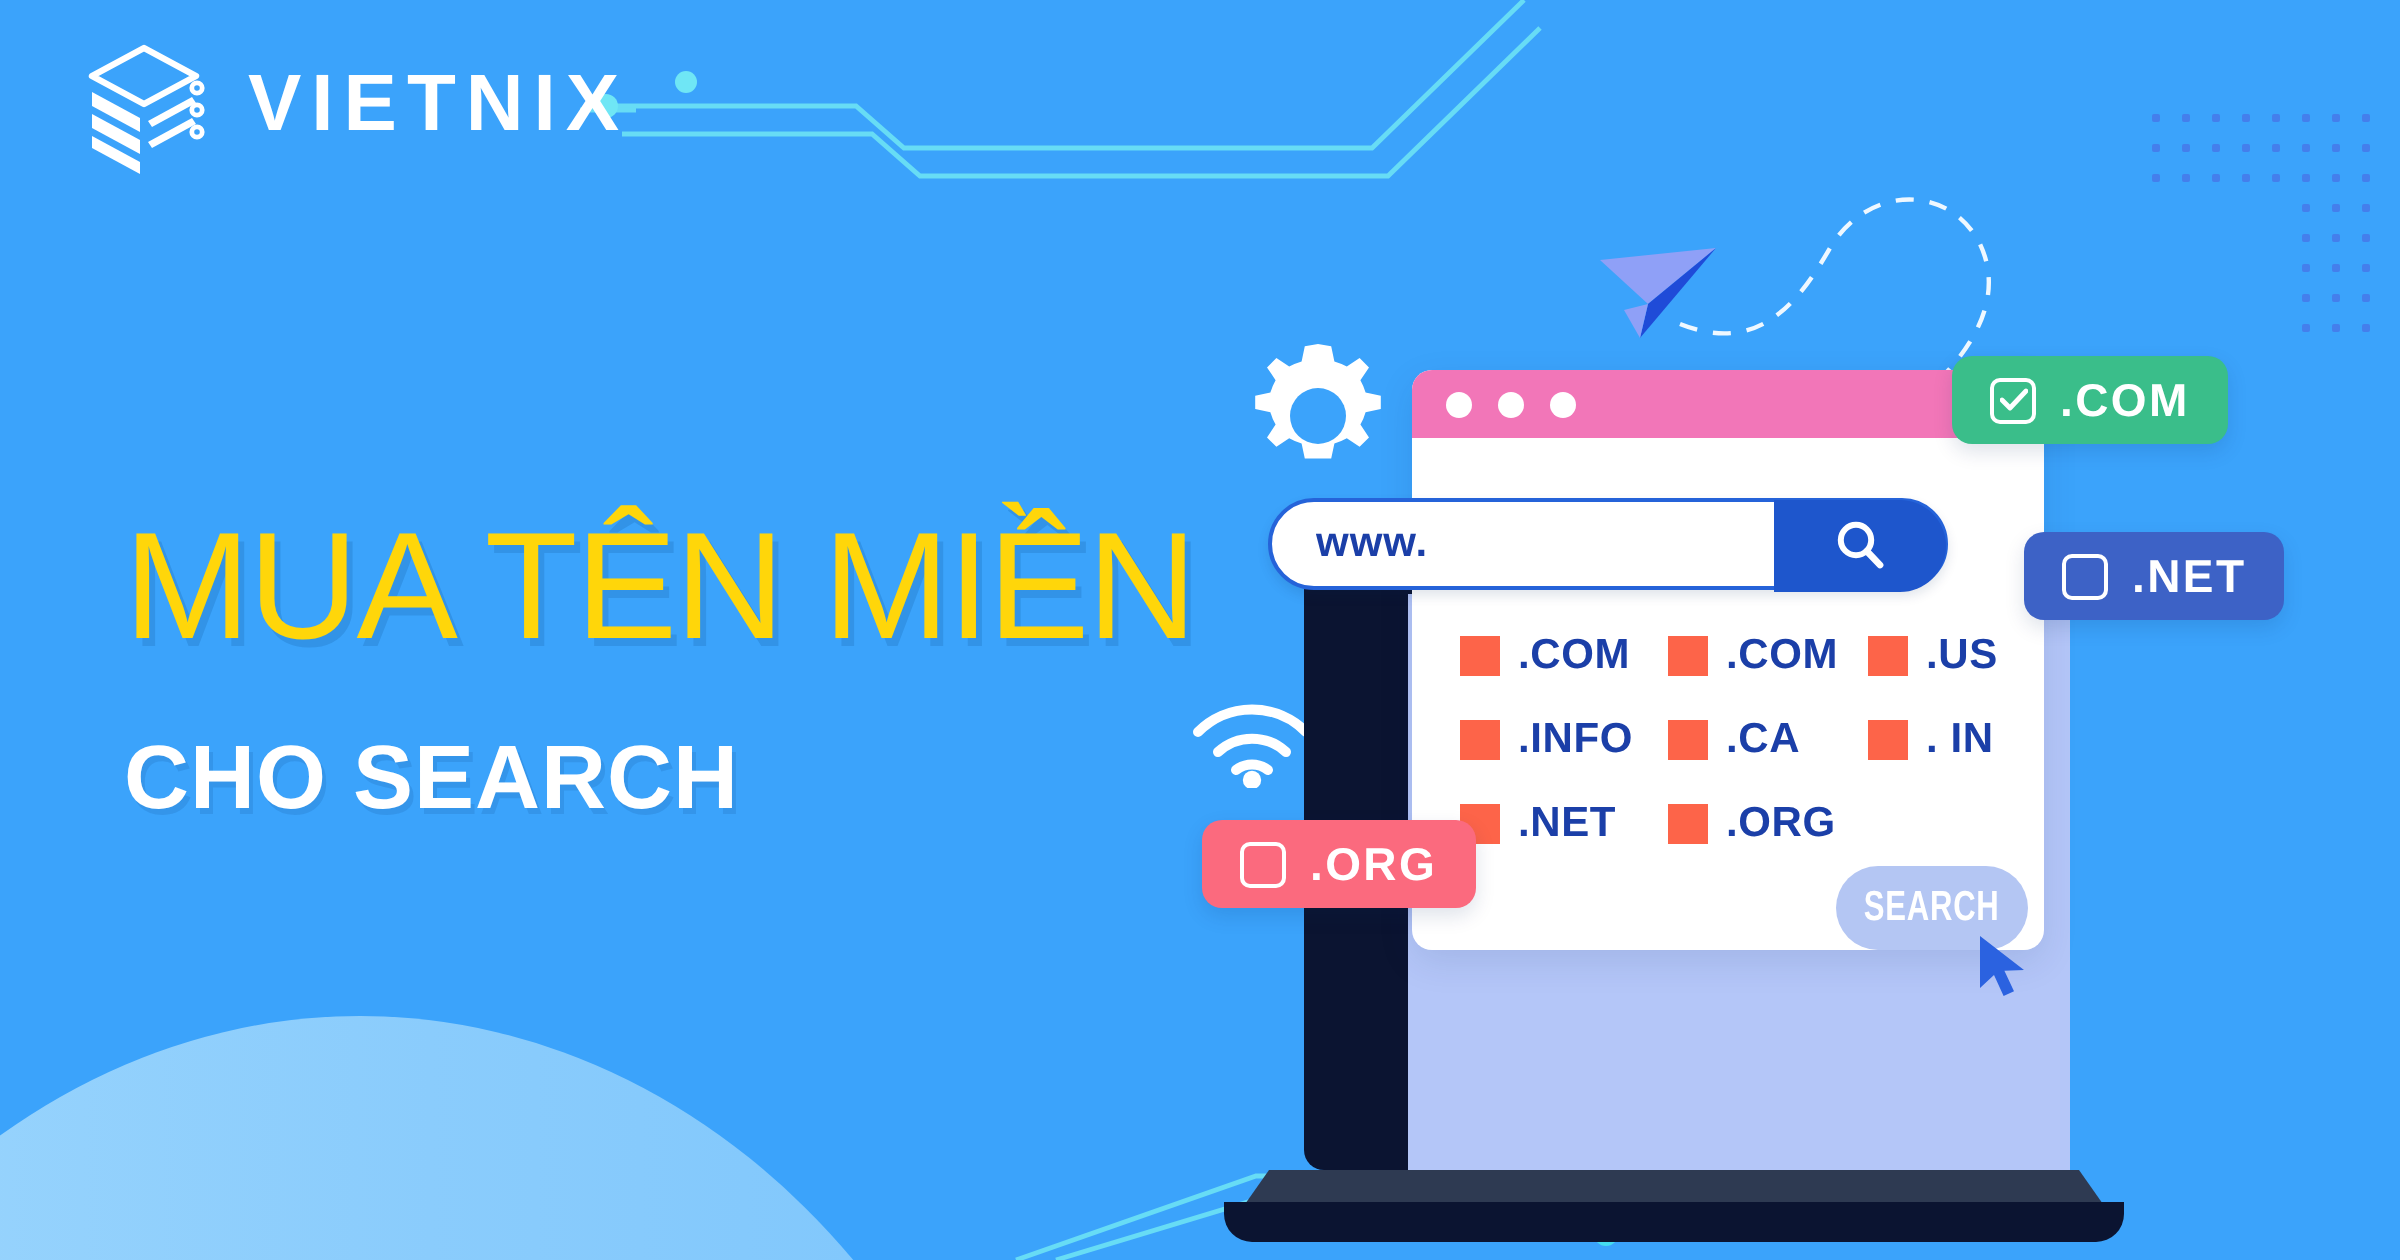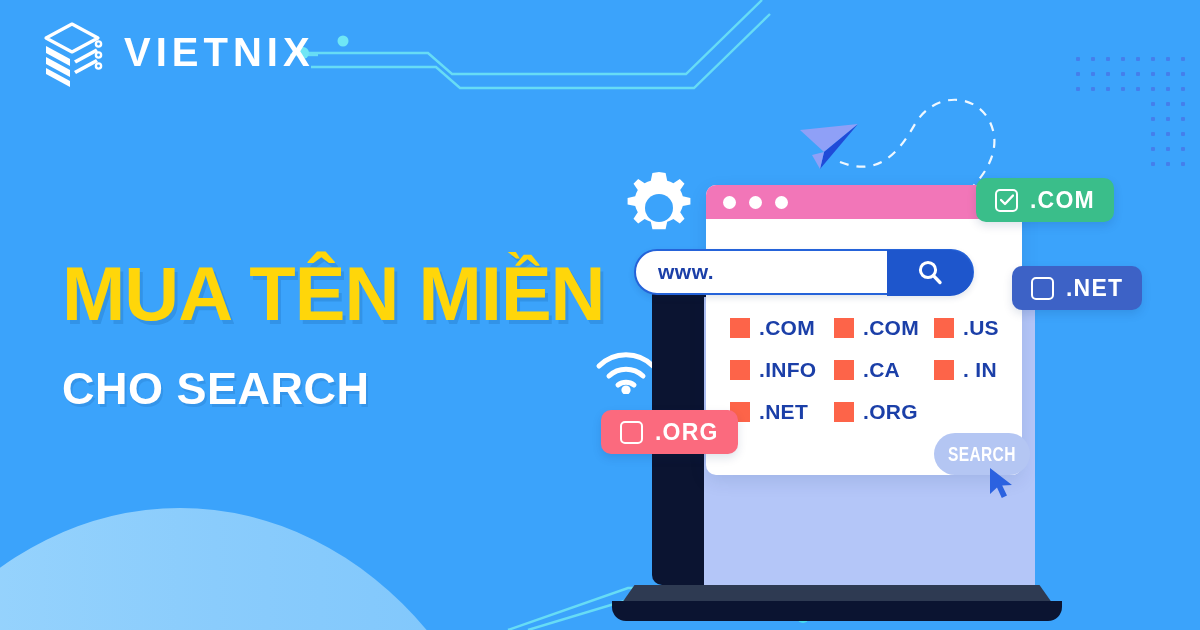--- a/index.html
+++ b/index.html
@@ -32,21 +32,21 @@
   .logo { position:absolute; left:36px; top:16px; display:flex; align-items:center; gap:16px; }
   .logo-mark { width:72px; height:72px; }
   .logo-text {
     color:#fff; font-size:40px; font-weight:bold; letter-spacing:5px;
     font-family:"Liberation Sans", sans-serif;
   }
 
   
   .headline { position:absolute; left:62px; top:256px; }
   .headline h1 {
-    font-size:76px; line-height:1.0; font-weight:bold; color:#FFD60A;
+    font-size:76px; line-height:1.0; font-weight:normal; color:#FFD60A;
     letter-spacing:-1px;
     text-shadow:3px 4px 0 rgba(20,90,160,.22);
     white-space:nowrap;
   }
   .headline h2 {
     margin-top:34px;
     font-size:45px; line-height:1.0; font-weight:bold; color:#FFFFFF;
     letter-spacing:.5px; white-space:nowrap;
     text-shadow:2px 3px 0 rgba(20,90,160,.18);
   }
@@ -121,21 +121,21 @@
     display:grid; grid-template-columns:104px 100px 88px;
     row-gap:17px;
   }
   .tld { display:flex; align-items:center; gap:9px; height:25px; }
   .tld .sw { width:20px; height:20px; background:#FD6449; flex:0 0 20px; }
   .tld .lb { color:#1B3FA8; font-size:21px; font-weight:bold; letter-spacing:.3px; white-space:nowrap; }
   .tld.empty { visibility:hidden; }
 
   
   .searchbtn {
-    position:absolute; left:228px; top:248px; width:96px; height:42px;
+    position:absolute; left:212px; top:248px; width:96px; height:42px;
     background:#B4C6F3; border-radius:21px;
     display:flex; align-items:center; justify-content:center;text-align:right;
   }
   .searchbtn span {
     color:#FFFFFF; font-size:21px; font-weight:bold; letter-spacing:.5px;
     transform:scaleX(.74); transform-origin:center;
     font-family:"Liberation Sans Narrow","Liberation Sans",sans-serif;
   }
   .cursor { position:absolute; left:282px; top:282px; width:30px; height:34px; }
 

